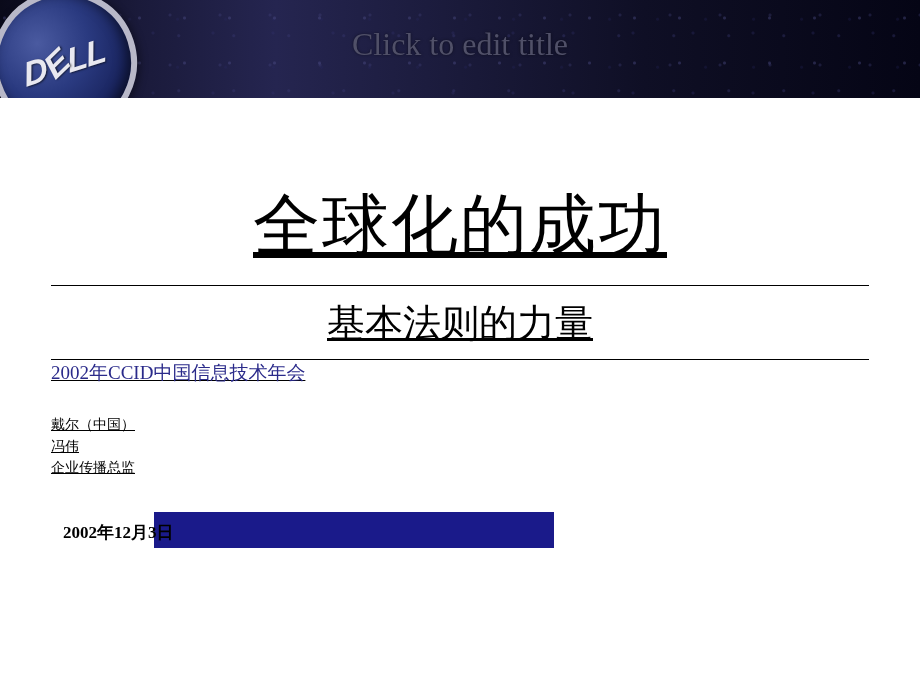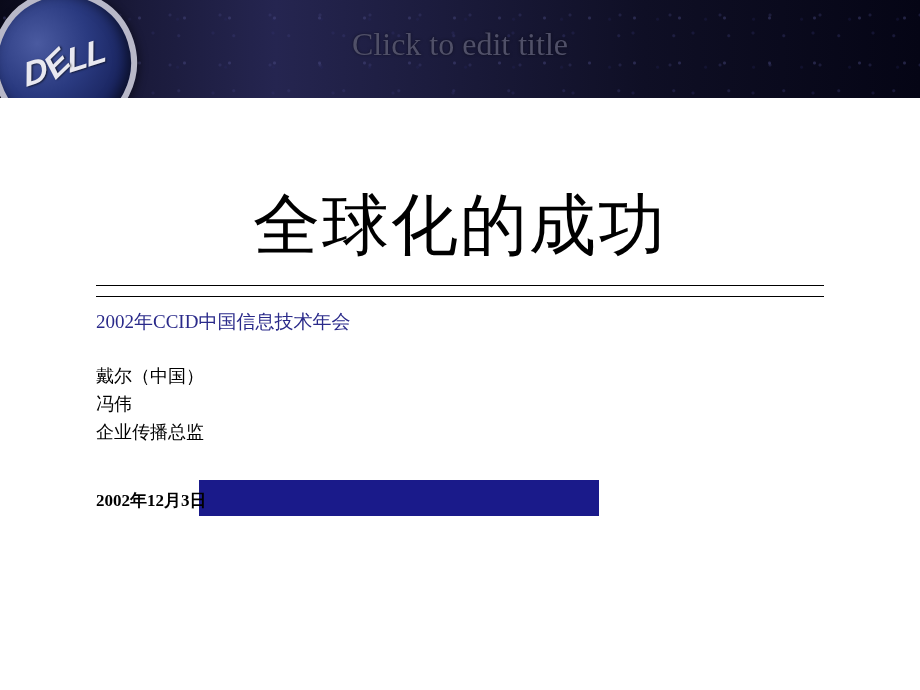--- a/index.html
+++ b/index.html
@@ -71,21 +71,22 @@
       top: 26px;
       text-align: center;
       color: #505068;
       font-family: "Times New Roman", serif;
       font-size: 32px;
       font-weight: 400;
       z-index: 1;
       text-shadow: 0 0 3px rgba(0,0,0,0.5);
     }
     .content {
-      padding: 0 96px;
+      padding: 0 51px;
+      text-decoration: underline;
     }
     .main-title {
       text-align: center;
       font-size: 67px;
       color: #000;
       font-family: "SimSun", "宋体", serif;
       margin-top: 82px;
       font-weight: normal;
       letter-spacing: 2px;
     }
@@ -101,50 +102,49 @@
       font-family: "SimSun", "宋体", serif;
       margin-top: 12px;
       font-weight: normal;
     }
     .hr-bottom {
       margin: 10px 0 0 0;
       border: none;
       border-top: 1px solid #000;
     }
     .event-line {
-      margin-top: 12px;
       font-size: 19px;
       color: #2a2a8a;
       font-family: "Times New Roman", "SimSun", serif;
       font-weight: normal;
     }
     .author-block {
       margin-top: 28px;
-      font-size: 18px;
+      font-size: 14px;
       color: #000;
       font-family: "SimSun", serif;
       line-height: 1.55;
     }
     .date-row {
       margin-top: 42px;
       position: relative;
       height: 42px;
     }
     .blue-box {
       position: absolute;
       left: 103px;
       top: -9px;
       width: 400px;
       height: 36px;
       background: #1a1a8a;
       z-index: 1;
     }
     .date-text {
       position: absolute;
-      left: 0;
+      left: 12px;
       top: 0;
       font-size: 17px;
       color: #000;
       font-family: "Times New Roman","SimSun", serif;
       font-weight: bold;
       z-index: 2;
     }
   </style>
 </head>
 <body>
@@ -155,20 +155,21 @@
     <div class="dell-circle">
       <span class="dell-text">D<span class="e-tilt">E</span>LL</span>
     </div>
   </div>
   <div class="placeholder-title">Click to edit title</div>
 </div>
 
 <div class="content">
   <h1 class="main-title">全球化的成功</h1>
   <hr class="hr-top">
+  <h2 class="subtitle">基本法则的力量</h2>
   <hr class="hr-bottom">
   <div class="event-line">2002年CCID中国信息技术年会</div>
   <div class="author-block">
     <div>戴尔（中国）</div>
     <div>冯伟</div>
     <div>企业传播总监</div>
   </div>
   <div class="date-row">
     <div class="blue-box"></div>
     <div class="date-text">2002年12月3日</div>

